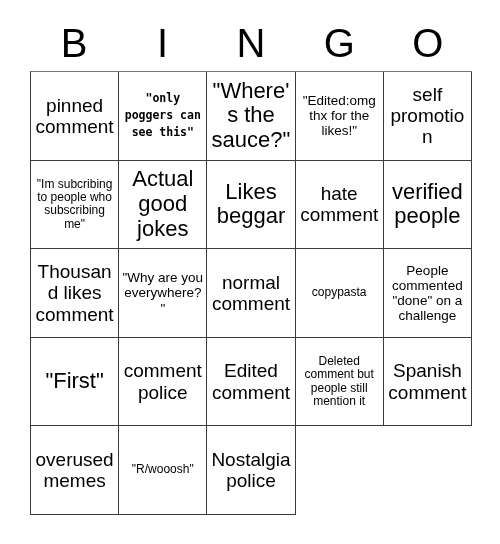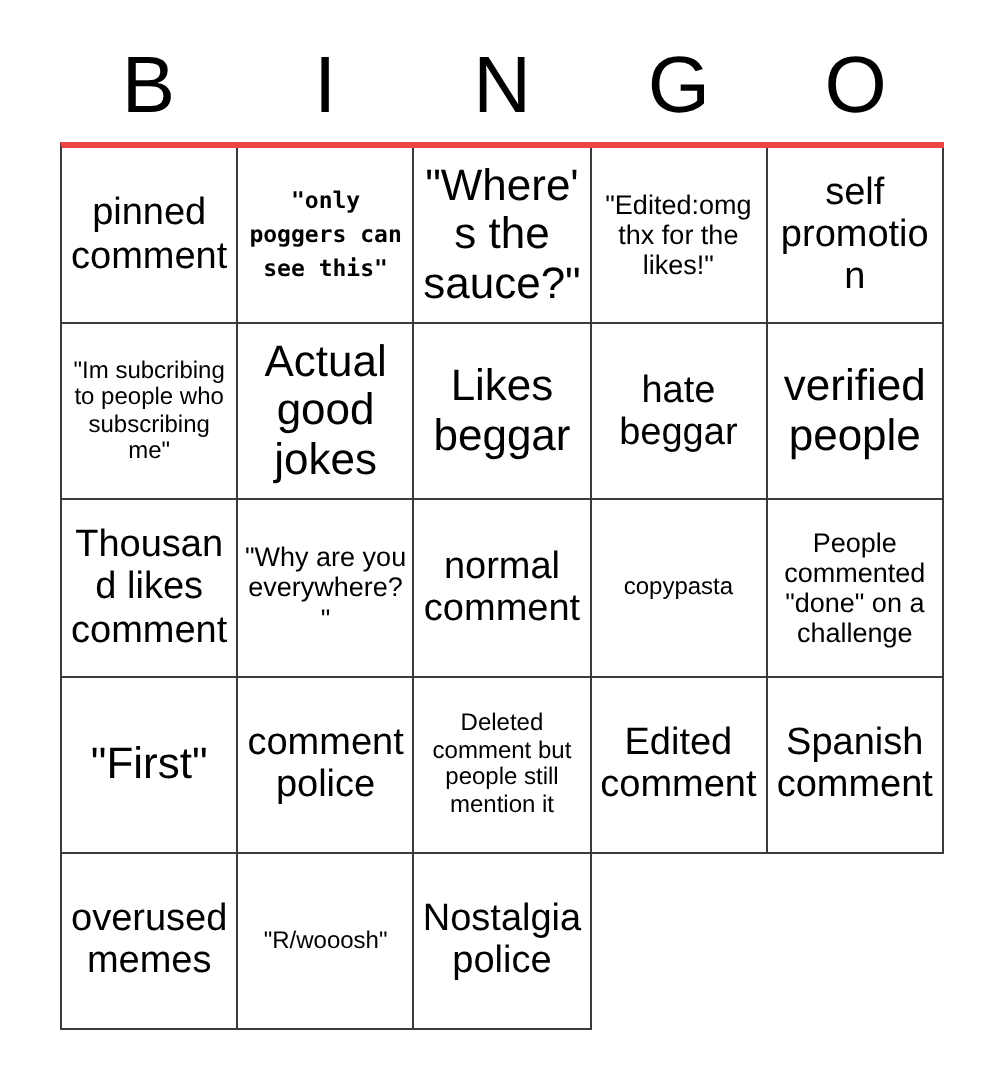--- a/index.html
+++ b/index.html
@@ -47,21 +47,21 @@
   
   .grid {
     position: absolute;
     left: 30px;
     top: 71px;
     width: 442px;
     height: 444px;
     display: grid;
     grid-template-columns: repeat(5, 1fr);
     grid-template-rows: repeat(5, 1fr);
-    border-top: 3px solid #ef4444;
+    border-top: 1px solid #ef4444;
     border-left: 1px solid #3a3a3a;
     box-sizing: border-box;
     background: #ffffff;
   }
 
   .cell {
     border-right: 1px solid #3a3a3a;
     border-bottom: 1px solid #3a3a3a;
     box-sizing: border-box;
     display: flex;
@@ -128,21 +128,21 @@
       <div class="cell">
         <span class="cell-text fs-xs">"Im subcribing to people who subscribing me"</span>
       </div>
       <div class="cell">
         <span class="cell-text fs-xl">Actual good jokes</span>
       </div>
       <div class="cell">
         <span class="cell-text fs-xl">Likes beggar</span>
       </div>
       <div class="cell">
-        <span class="cell-text fs-lg">hate beggar</span>
+        <span class="cell-text fs-lg">hate comment</span>
       </div>
       <div class="cell">
         <span class="cell-text fs-xl">verified people</span>
       </div>
       <div class="cell">
         <span class="cell-text fs-lg">Thousand likes comment</span>
       </div>
       <div class="cell">
         <span class="cell-text fs-sm">"Why are you everywhere?"</span>
       </div>
@@ -155,24 +155,24 @@
       <div class="cell">
         <span class="cell-text fs-sm">People commented "done" on a challenge</span>
       </div>
       <div class="cell">
         <span class="cell-text fs-xl">"First"</span>
       </div>
       <div class="cell">
         <span class="cell-text fs-lg">comment police</span>
       </div>
       <div class="cell">
-        <span class="cell-text fs-xs">Deleted comment but people still mention it</span>
+        <span class="cell-text fs-lg">Edited comment</span>
       </div>
       <div class="cell">
-        <span class="cell-text fs-lg">Edited comment</span>
+        <span class="cell-text fs-xs">Deleted comment but people still mention it</span>
       </div>
       <div class="cell">
         <span class="cell-text fs-lg">Spanish comment</span>
       </div>
       <div class="cell">
         <span class="cell-text fs-lg">overused memes</span>
       </div>
       <div class="cell">
         <span class="cell-text fs-md">"R/wooosh"</span>
       </div>

